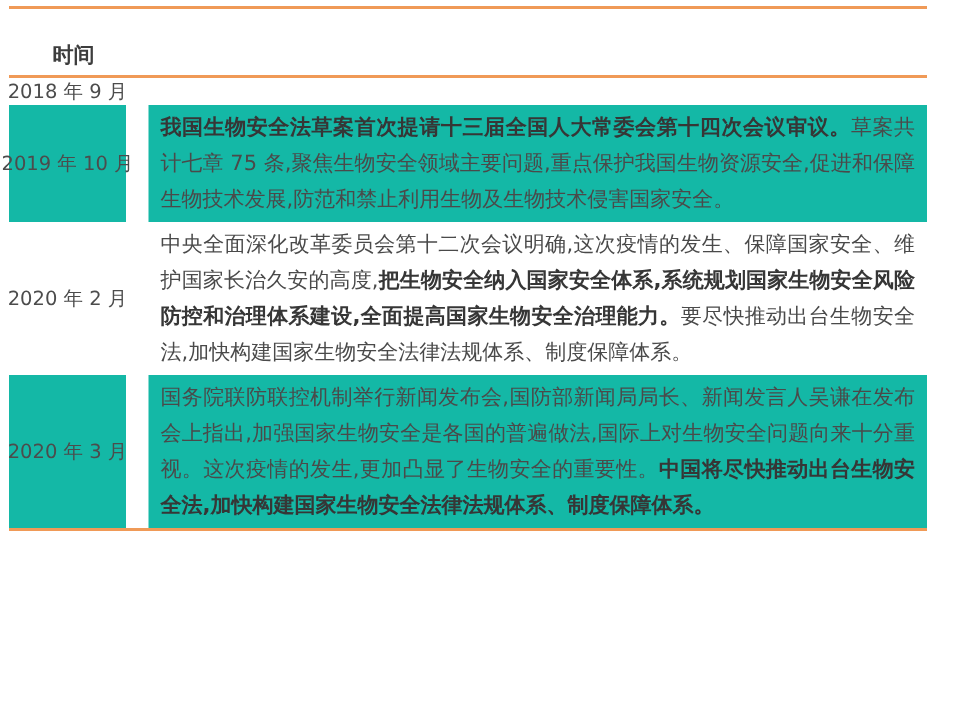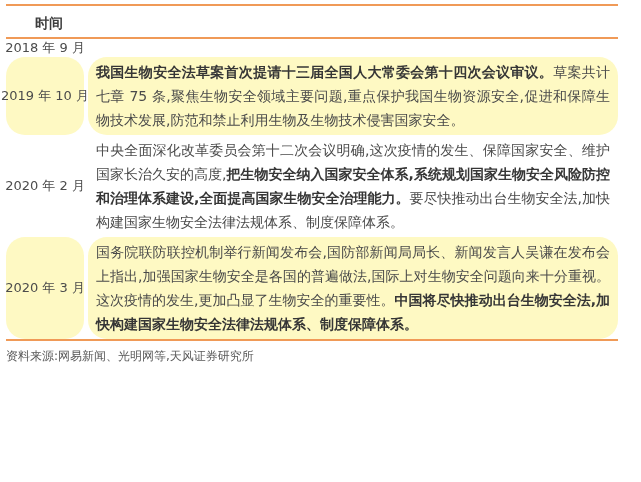--- a/index.html
+++ b/index.html
@@ -28,35 +28,35 @@
   }
   .thead {
     display: flex;
     border-top: 2px solid #f09a57;
     border-bottom: 2px solid #f09a57;
   }
   .th {
     font-size: 14px;
     font-weight: bold;
     color: #3d3d3d;
-    padding: 9px 0 4px 0;
+    padding: 22px 0 4px 0;
     text-align: center;
   }
   .th-time { width: 86px; flex-shrink: 0; }
   .th-content { flex: 1; }
   .tbody {
     border-bottom: 2px solid #f09a57;
   }
   .tr {
     display: flex;
   }
   .td-time {
     width: 78px;
     flex-shrink: 0;
-    margin-right: 4px;
+    margin-right: 15px;
     display: flex;
     align-items: center;
     justify-content: center;
     font-size: 13px;
     color: #4c4c4c;
     white-space: nowrap;
   }
   .td-content {
     flex: 1;
     padding: 3px 8px;
@@ -64,22 +64,21 @@
     line-height: 24px;
     color: #4a4a4a;
     text-align: justify;
   }
   .td-content b {
     font-weight: bold;
     color: #363636;
   }
   .tr.shaded .td-time,
   .tr.shaded .td-content {
-    background: #fef9c3;
-    border-radius: 19px;
+    background: #14b8a6;
   }
   .source-note {
     font-size: 12px;
     color: #595959;
     margin: 7px 0 0 0;
   }
 </style>
 </head>
 <body>
 
@@ -101,14 +100,13 @@
           <div class="td-time">2020 年 2 月</div>
           <div class="td-content"><span>中央全面深化改革委员会第十二次会议明确,这次疫情的发生、保障国家安全、维护国家长治久安的高度,</span><b>把生物安全纳入国家安全体系,系统规划国家生物安全风险防控和治理体系建设,全面提高国家生物安全治理能力。</b><span>要尽快推动出台生物安全法,加快构建国家生物安全法律法规体系、制度保障体系。</span></div>
         </div>
         <div class="tr shaded">
           <div class="td-time">2020 年 3 月</div>
           <div class="td-content"><span>国务院联防联控机制举行新闻发布会,国防部新闻局局长、新闻发言人吴谦在发布会上指出,加强国家生物安全是各国的普遍做法,国际上对生物安全问题向来十分重视。这次疫情的发生,更加凸显了生物安全的重要性。</span><b>中国将尽快推动出台生物安全法,加快构建国家生物安全法律法规体系、制度保障体系。</b></div>
         </div>
       </div>
   </div>
 
-  <div class="source-note">资料来源:网易新闻、光明网等,天风证券研究所</div>
 </div>
 
 </body></html>

